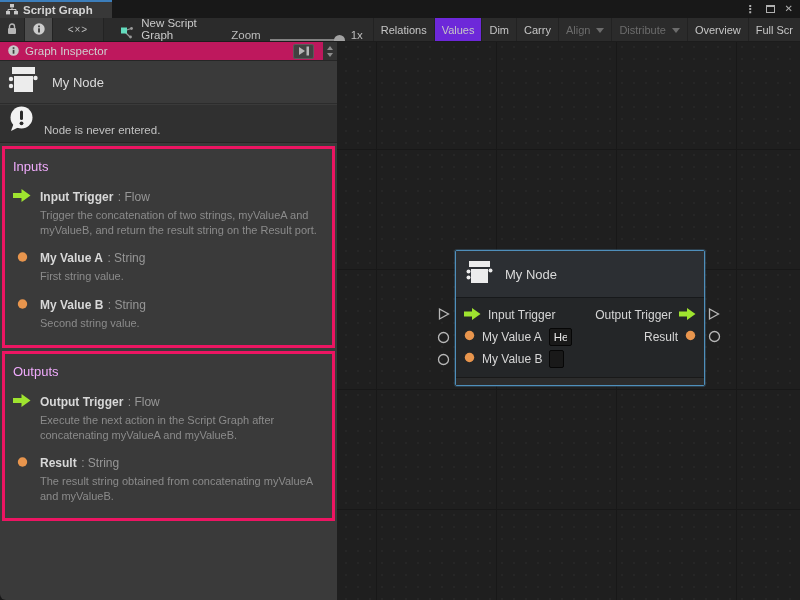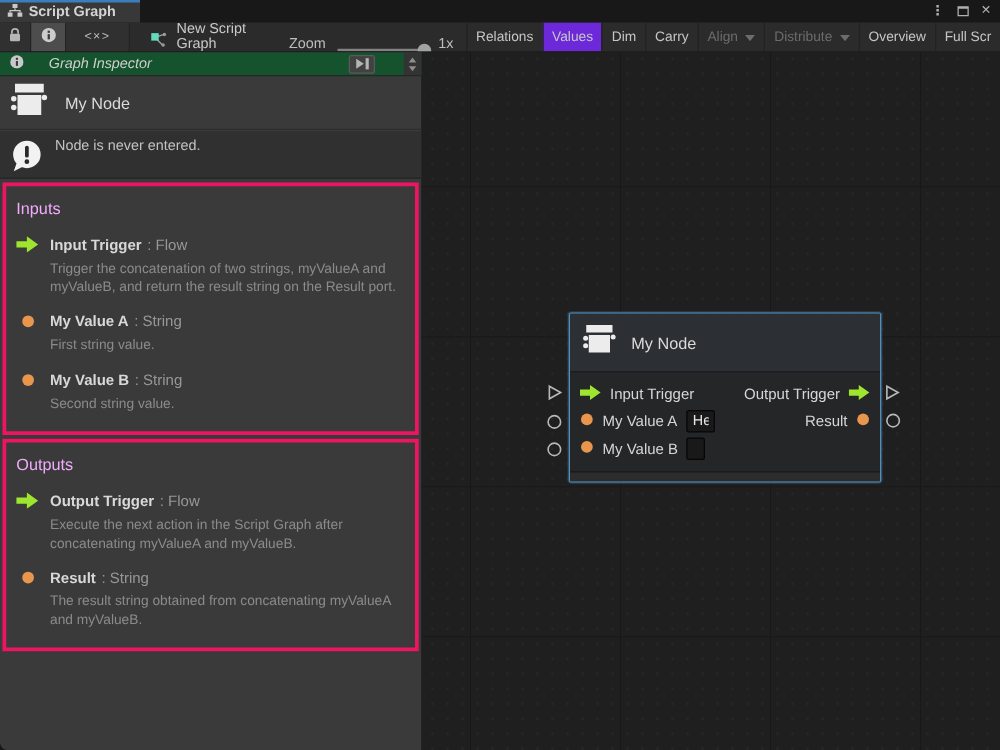--- a/index.html
+++ b/index.html
@@ -26,31 +26,31 @@
   .zoom-track{position:relative;width:72px;height:2px;background:#828282;}
   .zoom-handle{position:absolute;right:-3px;top:-4.5px;width:11px;height:11px;border-radius:50%;background:#a2a2a2;}
   .tb-group{display:flex;align-items:stretch;}
   .tb-tbtn{display:flex;align-items:center;padding:0 7px;font-size:11px;color:#c6c6c6;border-left:1px solid #222;white-space:nowrap;}
   .tb-tbtn.active{background:#6d28d9;}
   .tb-tbtn.disabled{color:#6c6c6c;justify-content:space-between;}
   .caret{margin-left:6px;width:0;height:0;border-left:4px solid transparent;border-right:4px solid transparent;border-top:5px solid #6c6c6c;transform:translateY(1px);}
 
   
   .inspector{position:absolute;left:0;top:42px;width:337px;height:558px;background:#3a3a3a;border-radius:0 0 0 6px;}
-  .insp-header{height:19px;background:#14532d;border-bottom:1px solid #262626;display:flex;align-items:center;gap:20px;padding-left:8px;font-style:italic;}
+  .insp-header{height:19px;background:#be185d;border-bottom:1px solid #262626;display:flex;align-items:center;gap:6px;padding-left:8px;}
   .insp-title{font-size:11.5px;color:#cfcfcf;flex:1;}
   .dock-btn{width:21px;height:15px;border:1px solid #5a5a5a;border-radius:2px;background:#414141;display:flex;align-items:center;justify-content:center;margin-right:3px;}
   .spin-col{width:14px;align-self:stretch;background:#333;display:flex;flex-direction:column;align-items:center;justify-content:center;gap:3px;}
   .spin-up{width:0;height:0;border-left:3.5px solid transparent;border-right:3.5px solid transparent;border-bottom:4px solid #8d8d8d;}
   .spin-down{width:0;height:0;border-left:3.5px solid transparent;border-right:3.5px solid transparent;border-top:4px solid #8d8d8d;}
 
   .node-summary{display:flex;align-items:center;gap:13px;padding:9px 8px;border-bottom:1px solid #2c2c2c;height:43px;}
   .summary-title{font-size:13px;color:#dadada;}
 
-  .warning{display:flex;align-items:flex-start;gap:9px;background:#303030;border-bottom:1px solid #252525;padding:6px 8px;height:38px;margin-top:1px;}
+  .warning{display:flex;align-items:flex-end;gap:9px;background:#303030;border-bottom:1px solid #252525;padding:6px 8px;height:38px;margin-top:1px;}
   .warning-text{font-size:11.5px;color:#c2c2c2;}
 
   .section-box{margin:3px 2px 0 2px;border:3px solid #ec1562;padding:8px 8px 4px 8px;background:#3a3a3a;}
   .section-title{font-size:13px;color:#f0abfc;margin:2px 0 13px 0;}
   .port{display:flex;gap:9px;margin-bottom:11px;}
   .port-icon-col{width:18px;flex-shrink:0;display:flex;justify-content:center;padding-top:2px;}
   .port-name{font-size:12px;font-weight:bold;color:#d8d8d8;}
   .port-type{font-size:12px;font-weight:normal;color:#979797;}
   .port-desc{font-size:11px;color:#8b8b8b;line-height:1.32;margin-top:3px;max-width:286px;}
 

